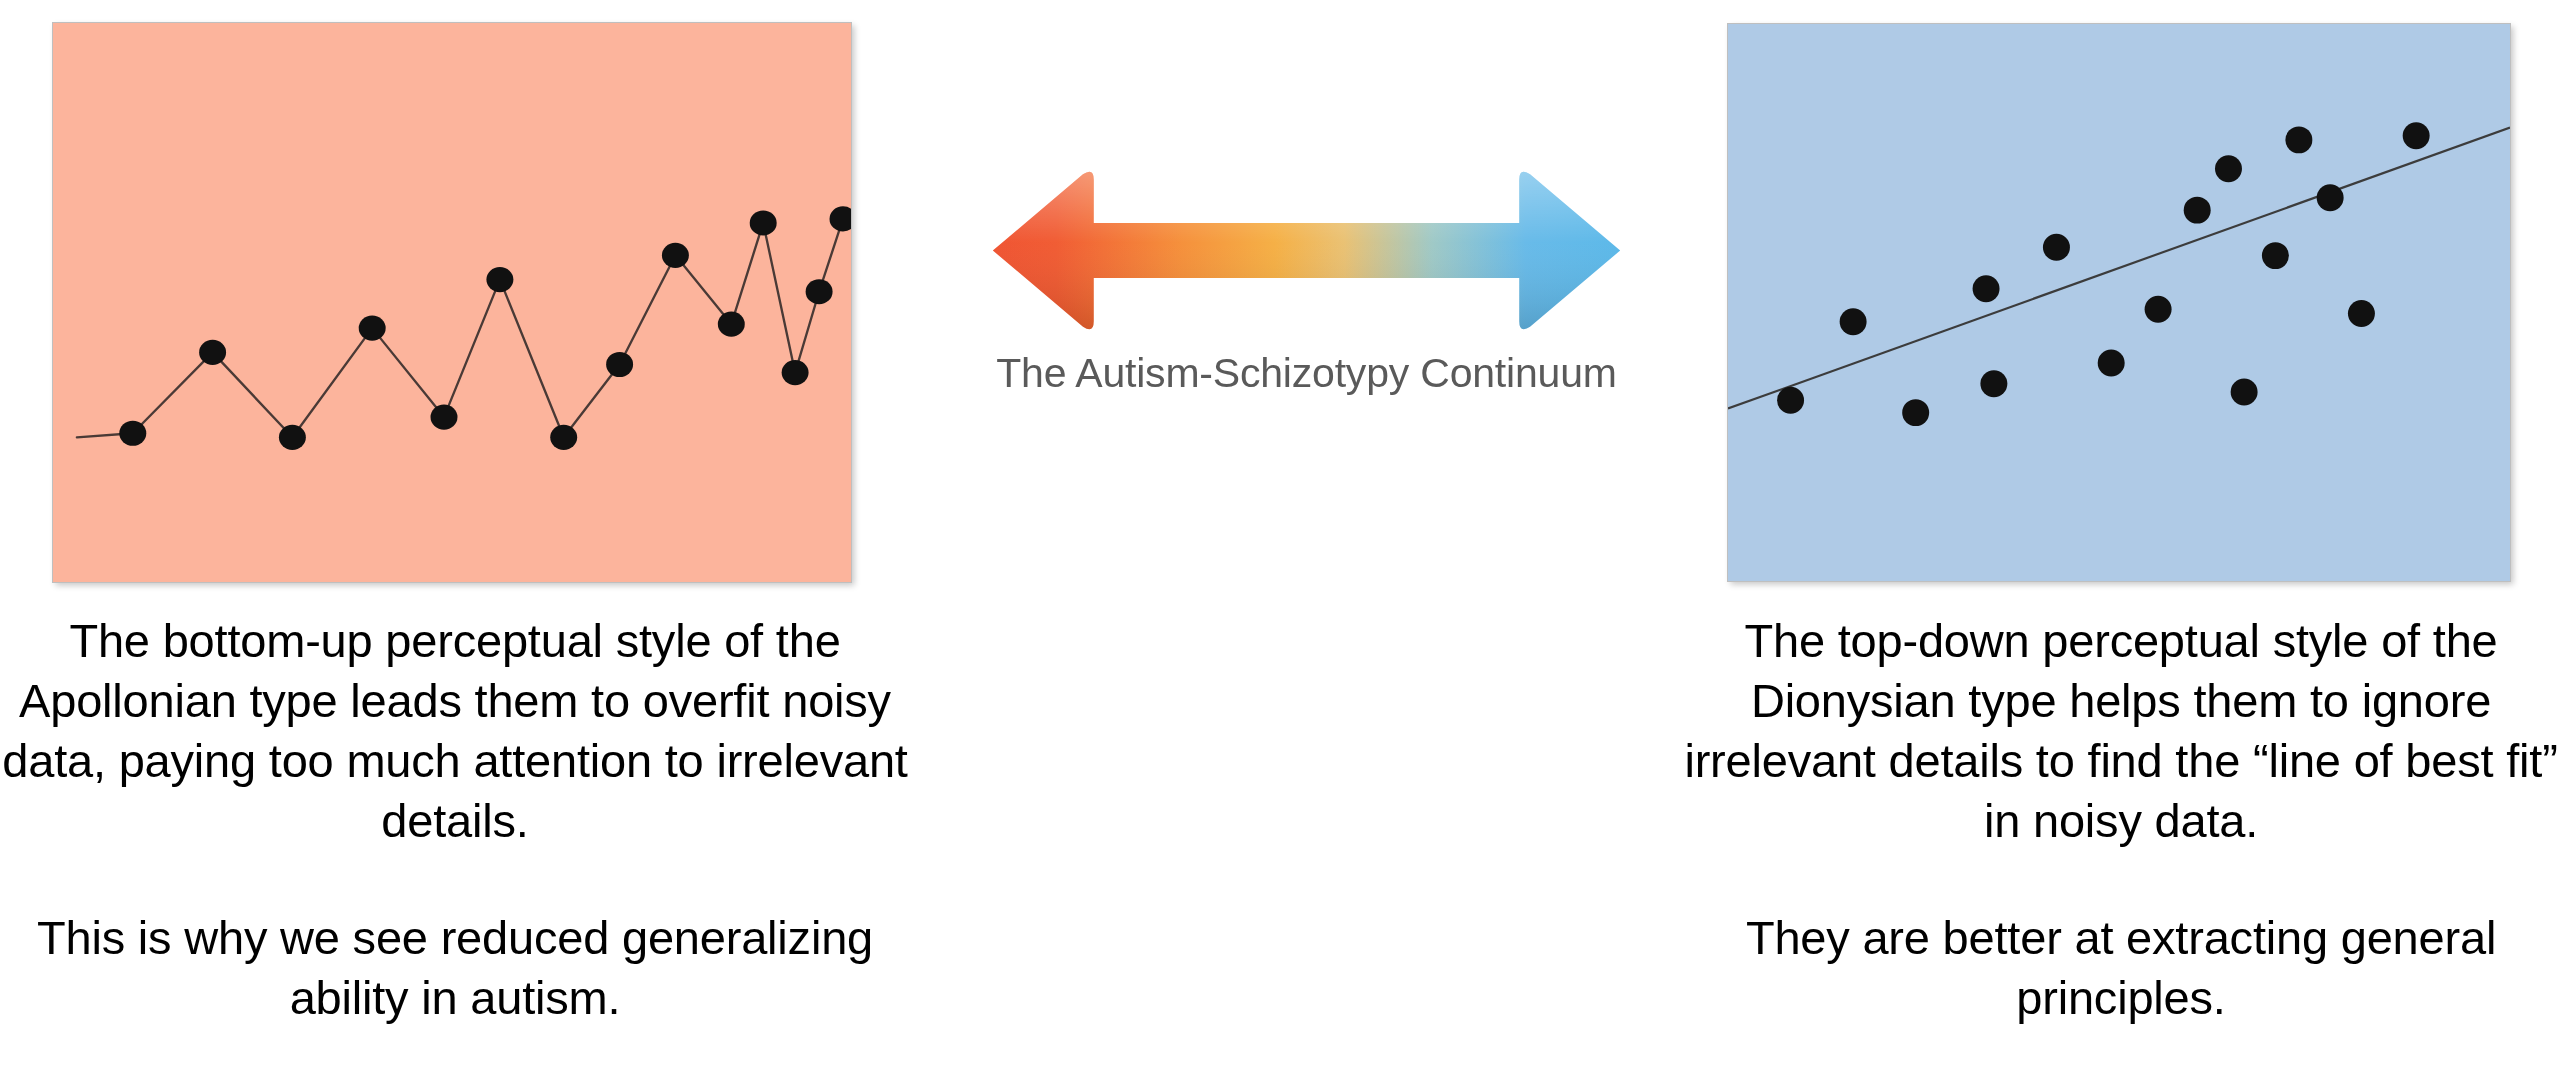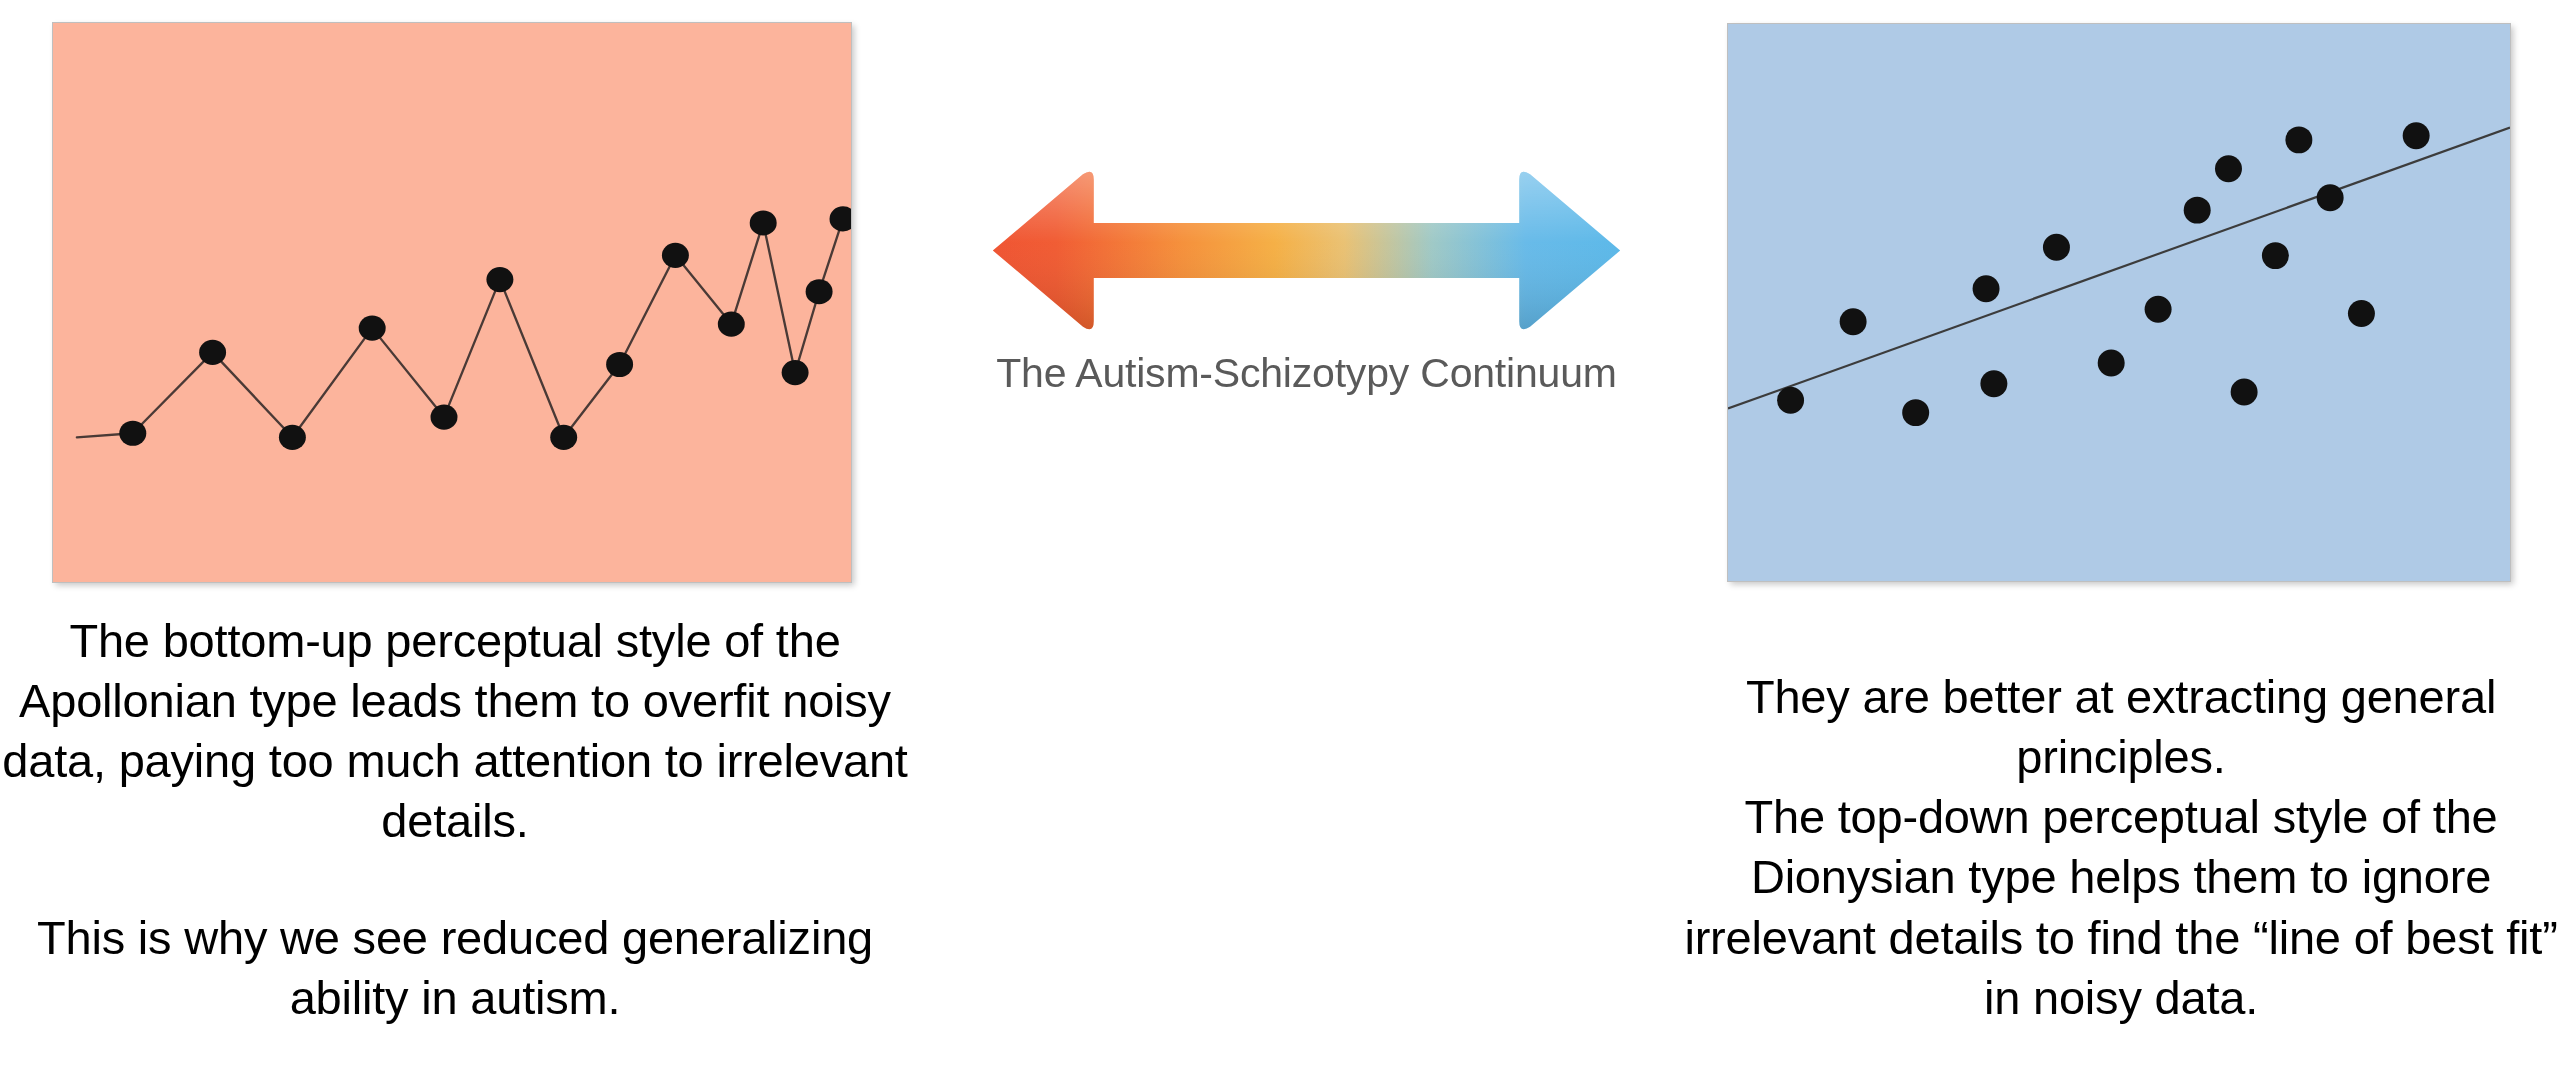--- a/index.html
+++ b/index.html
@@ -191,18 +191,18 @@
         </g>
     </svg>
   </div>
 
   <div class="caption" id="caption-left">
     <p class="para">The bottom-up perceptual style of the Apollonian type leads them to overfit noisy data, paying too much attention to irrelevant details.</p>
     <p class="para second">This is why we see reduced generalizing ability in autism.</p>
   </div>
 
   <div class="caption" id="caption-right">
+    <p class="para">The top-down perceptual style of the Dionysian type helps them to ignore irrelevant details to find the “line of best fit” in noisy data.</p>
     <p class="para second">They are better at extracting general principles.</p>
-    <p class="para">The top-down perceptual style of the Dionysian type helps them to ignore irrelevant details to find the “line of best fit” in noisy data.</p>
   </div>
 
 </div>
 
 
 </body></html>

